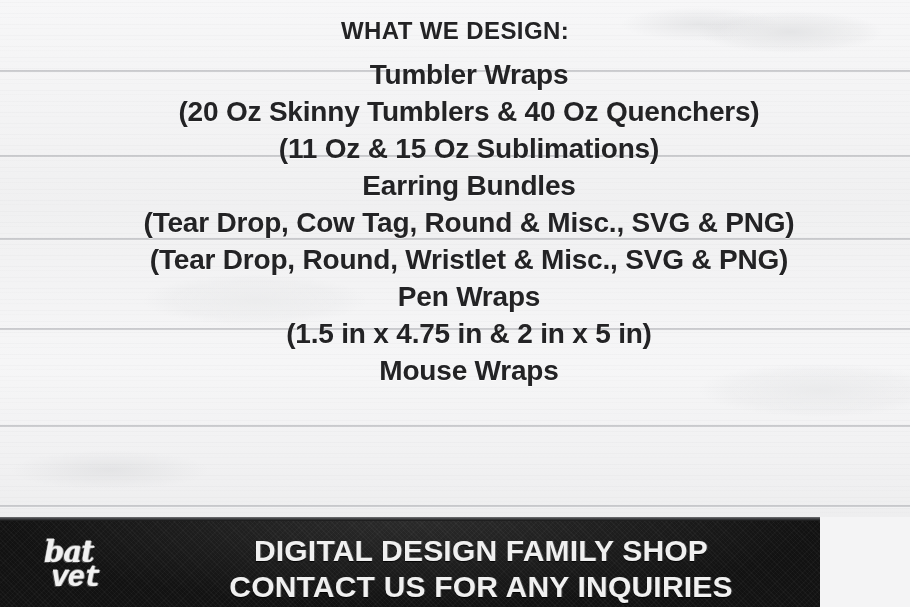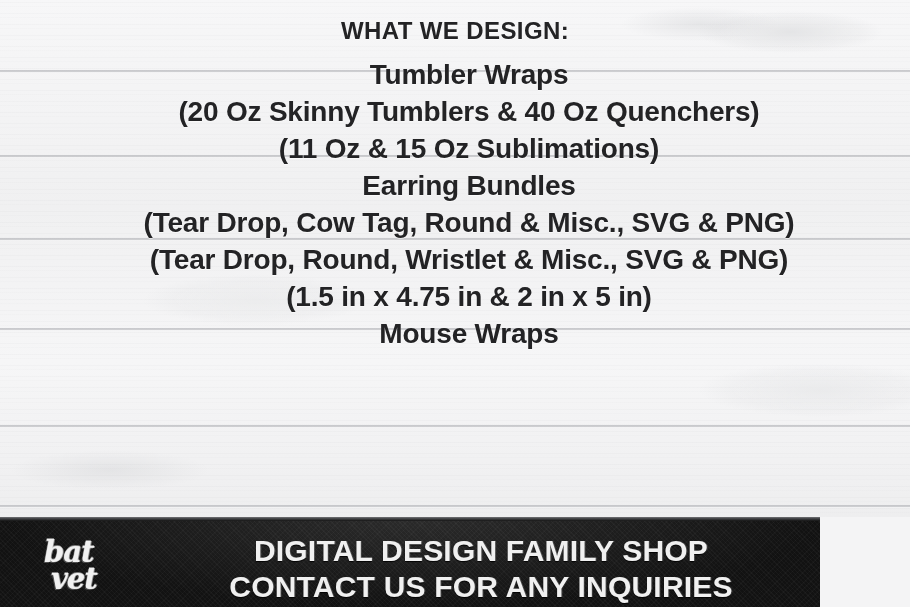--- a/index.html
+++ b/index.html
@@ -151,20 +151,21 @@
     font-style: italic;
     letter-spacing: -1px;
     text-shadow:
       1px 0 0 rgba(255,255,255,0.5),
      -1px 1px 0 rgba(255,255,255,0.25),
       0 -1px 0 rgba(200,200,200,0.6);
   }
 
   .logo-word.second {
     padding-left: 7px;
+    font-family: Liberation Mono, monospace;
   }
 
   .banner-text {
     position: absolute;
     left: 150px;
     right: 8px;
     top: 16px;
     text-align: center;
   }
 
@@ -198,20 +199,21 @@
 
     <div class="line title">WHAT WE DESIGN:</div>
 
     <div class="body-lines">
       <span class="line">Tumbler Wraps</span>
       <span class="line">(20 Oz Skinny Tumblers &amp; 40 Oz Quenchers)</span>
       <span class="line">(11 Oz &amp; 15 Oz Sublimations)</span>
       <span class="line">Earring Bundles</span>
       <span class="line">(Tear Drop, Cow Tag, Round &amp; Misc., SVG &amp; PNG)</span>
       <span class="line">(Tear Drop, Round, Wristlet &amp; Misc., SVG &amp; PNG)</span>
+      <span class="line">Pen Wraps</span>
       <span class="line">(1.5 in x 4.75 in &amp; 2 in x 5 in)</span>
       <span class="line">Mouse Wraps</span>
     </div>
 
   </div>
 
   <div class="banner">
     <div class="banner-top-edge"></div>
 
     <div class="logo">

